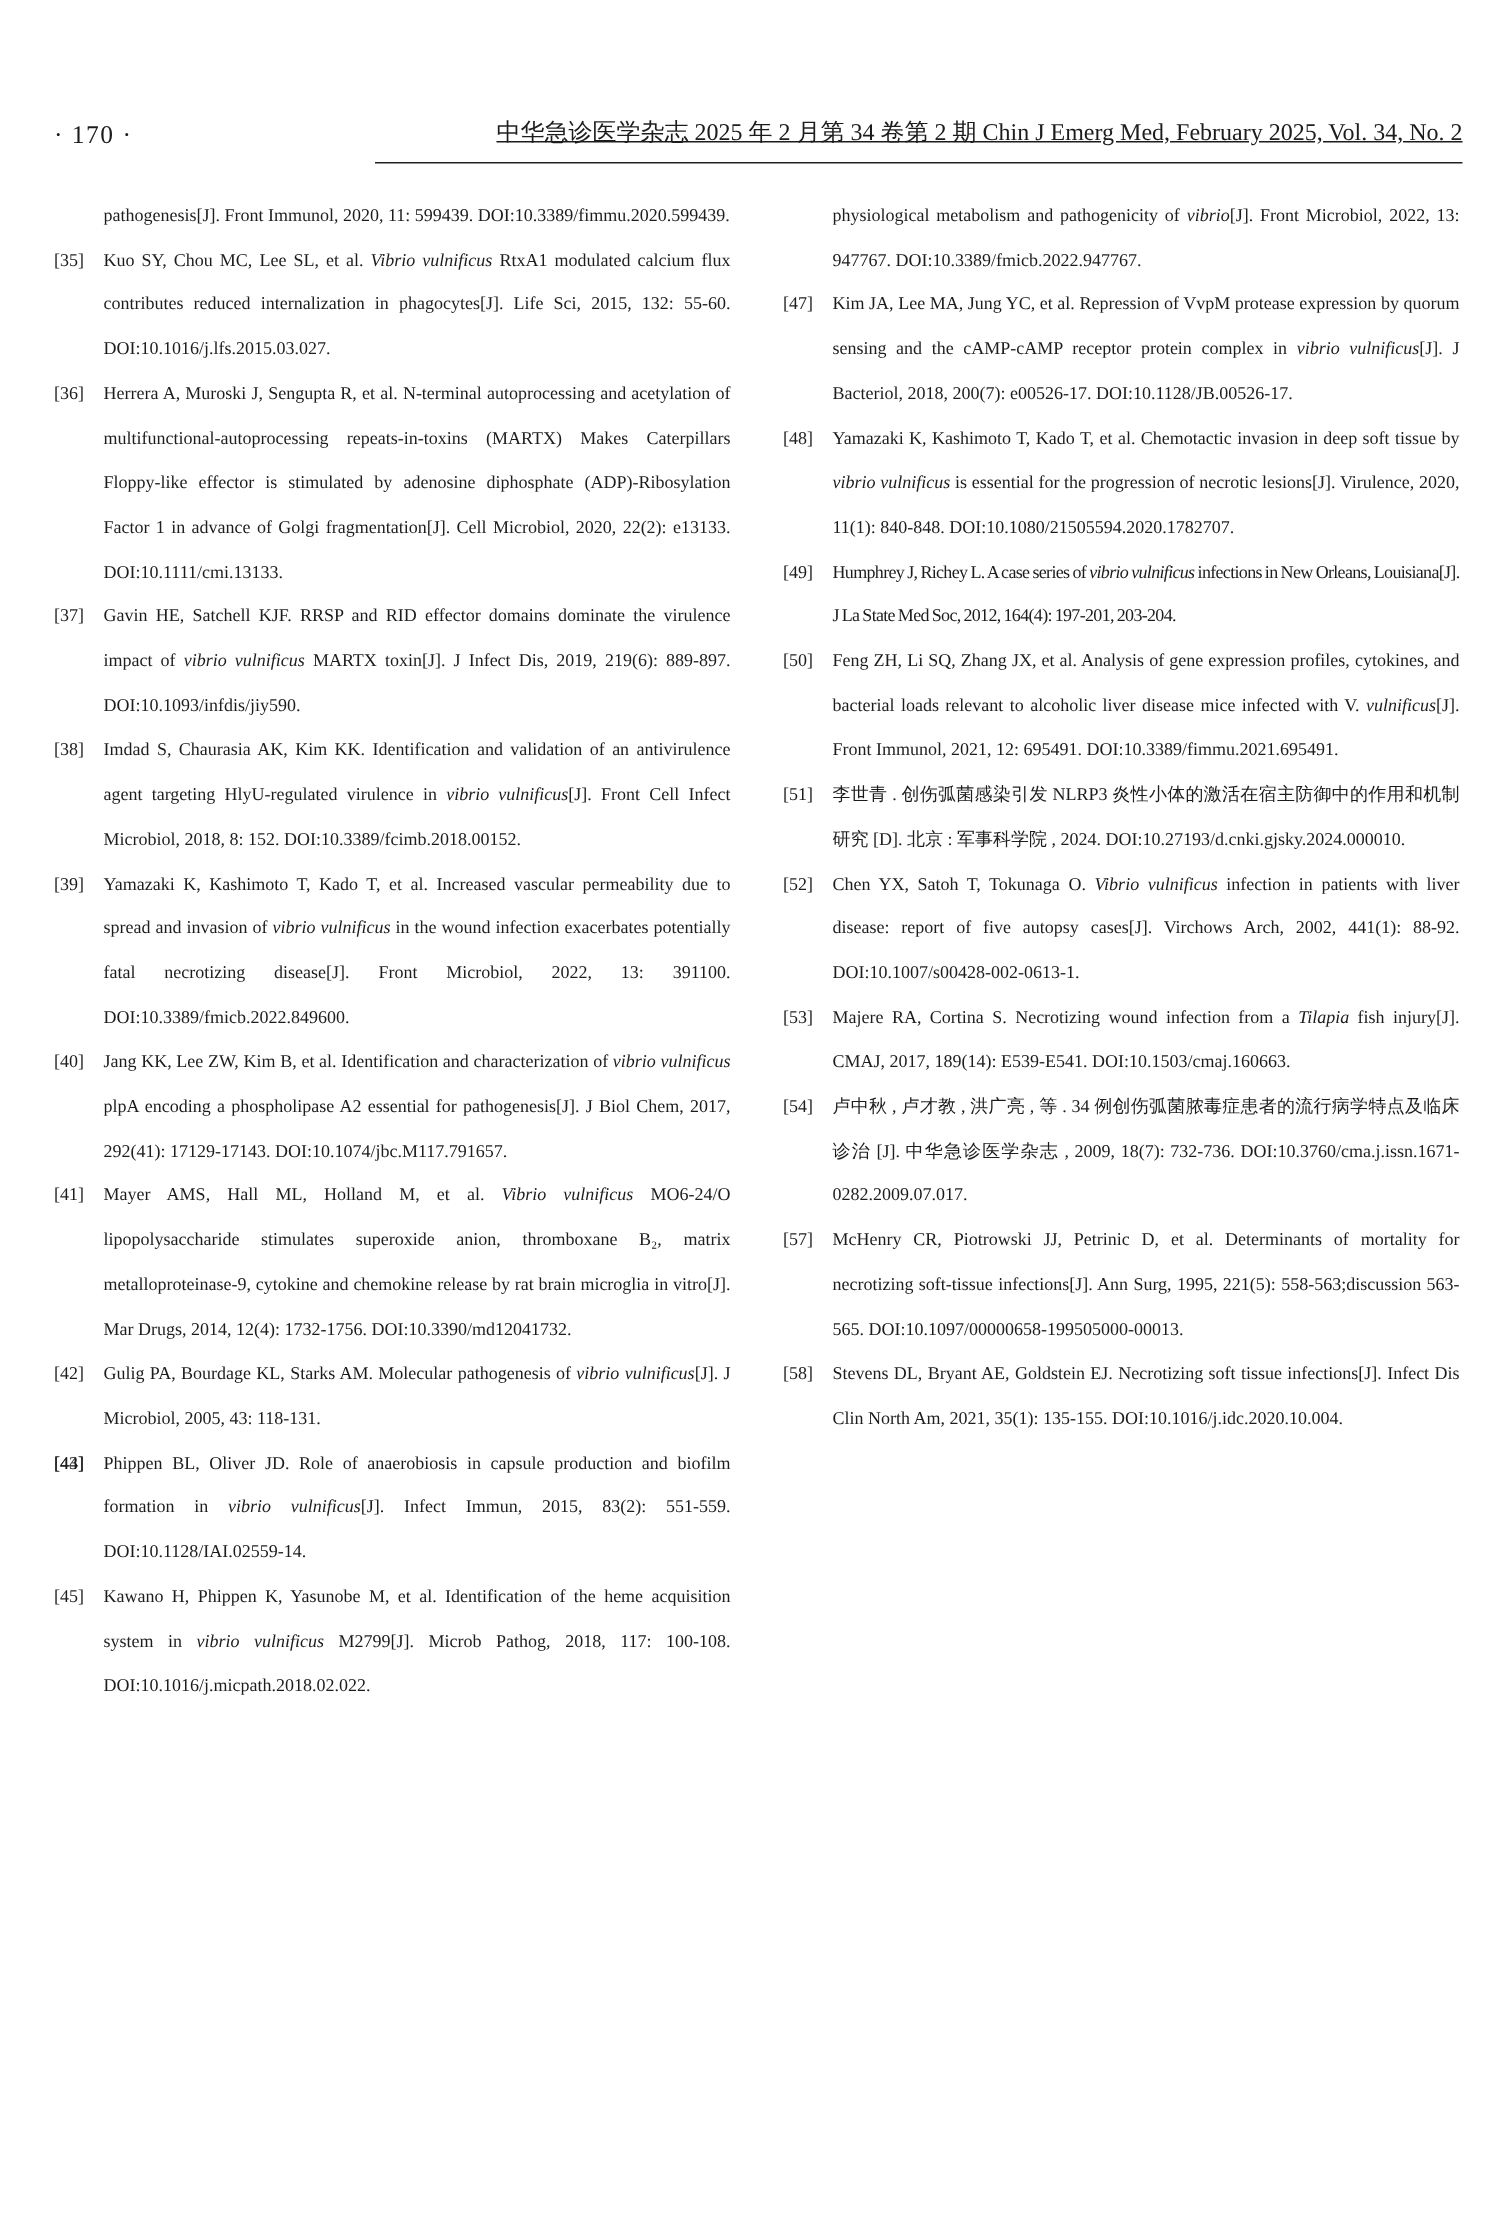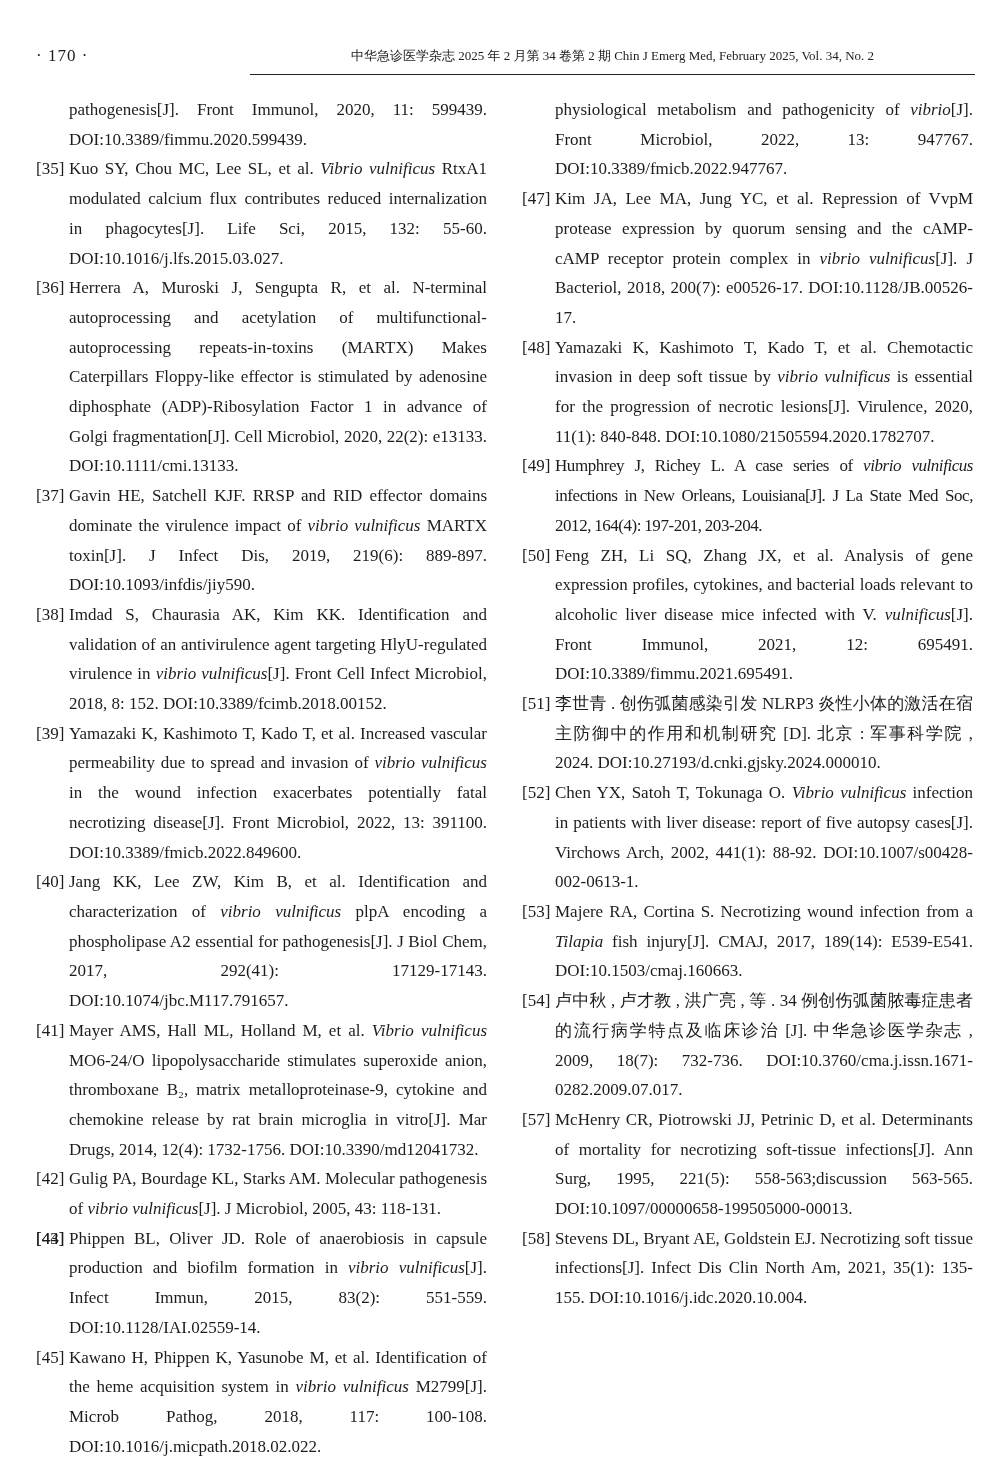--- a/index.html
+++ b/index.html
@@ -14,50 +14,52 @@
   .page {
     box-sizing: border-box;
     width: 1000px;
     height: 1476px;
     padding: 46px 25px 0 36px;
   }
   
   .header {
     display: flex;
     align-items: flex-end;
+    margin-top: 32px;
   }
   .page-num {
     width: 214px;
     font-size: 17px;
     letter-spacing: 1px;
     padding-bottom: 9px;
   }
   .journal-title {
     flex: 1;
-    text-align: center;
-    font-size: 13px;
+    text-align: right;
+    font-size: 16px;
     padding-bottom: 9px;
     border-bottom: 1.6px solid #222;
     white-space: nowrap;
+    text-decoration: underline;
   }
   
   .columns {
     display: flex;
     gap: 35px;
     margin-top: 20px;
   }
   .col {
     width: 451px;
     box-sizing: border-box;
   }
   .ref {
     position: relative;
     padding-left: 33px;
     text-align: justify;
-    font-size: 17px;
+    font-size: 12px;
     line-height: 29.7px;
   }
   .ref-num {
     position: absolute;
     left: 0;
     top: 0;
   }
   .ref.tight .ref-text {
     letter-spacing: -0.45px;
     word-spacing: -0.6px;

